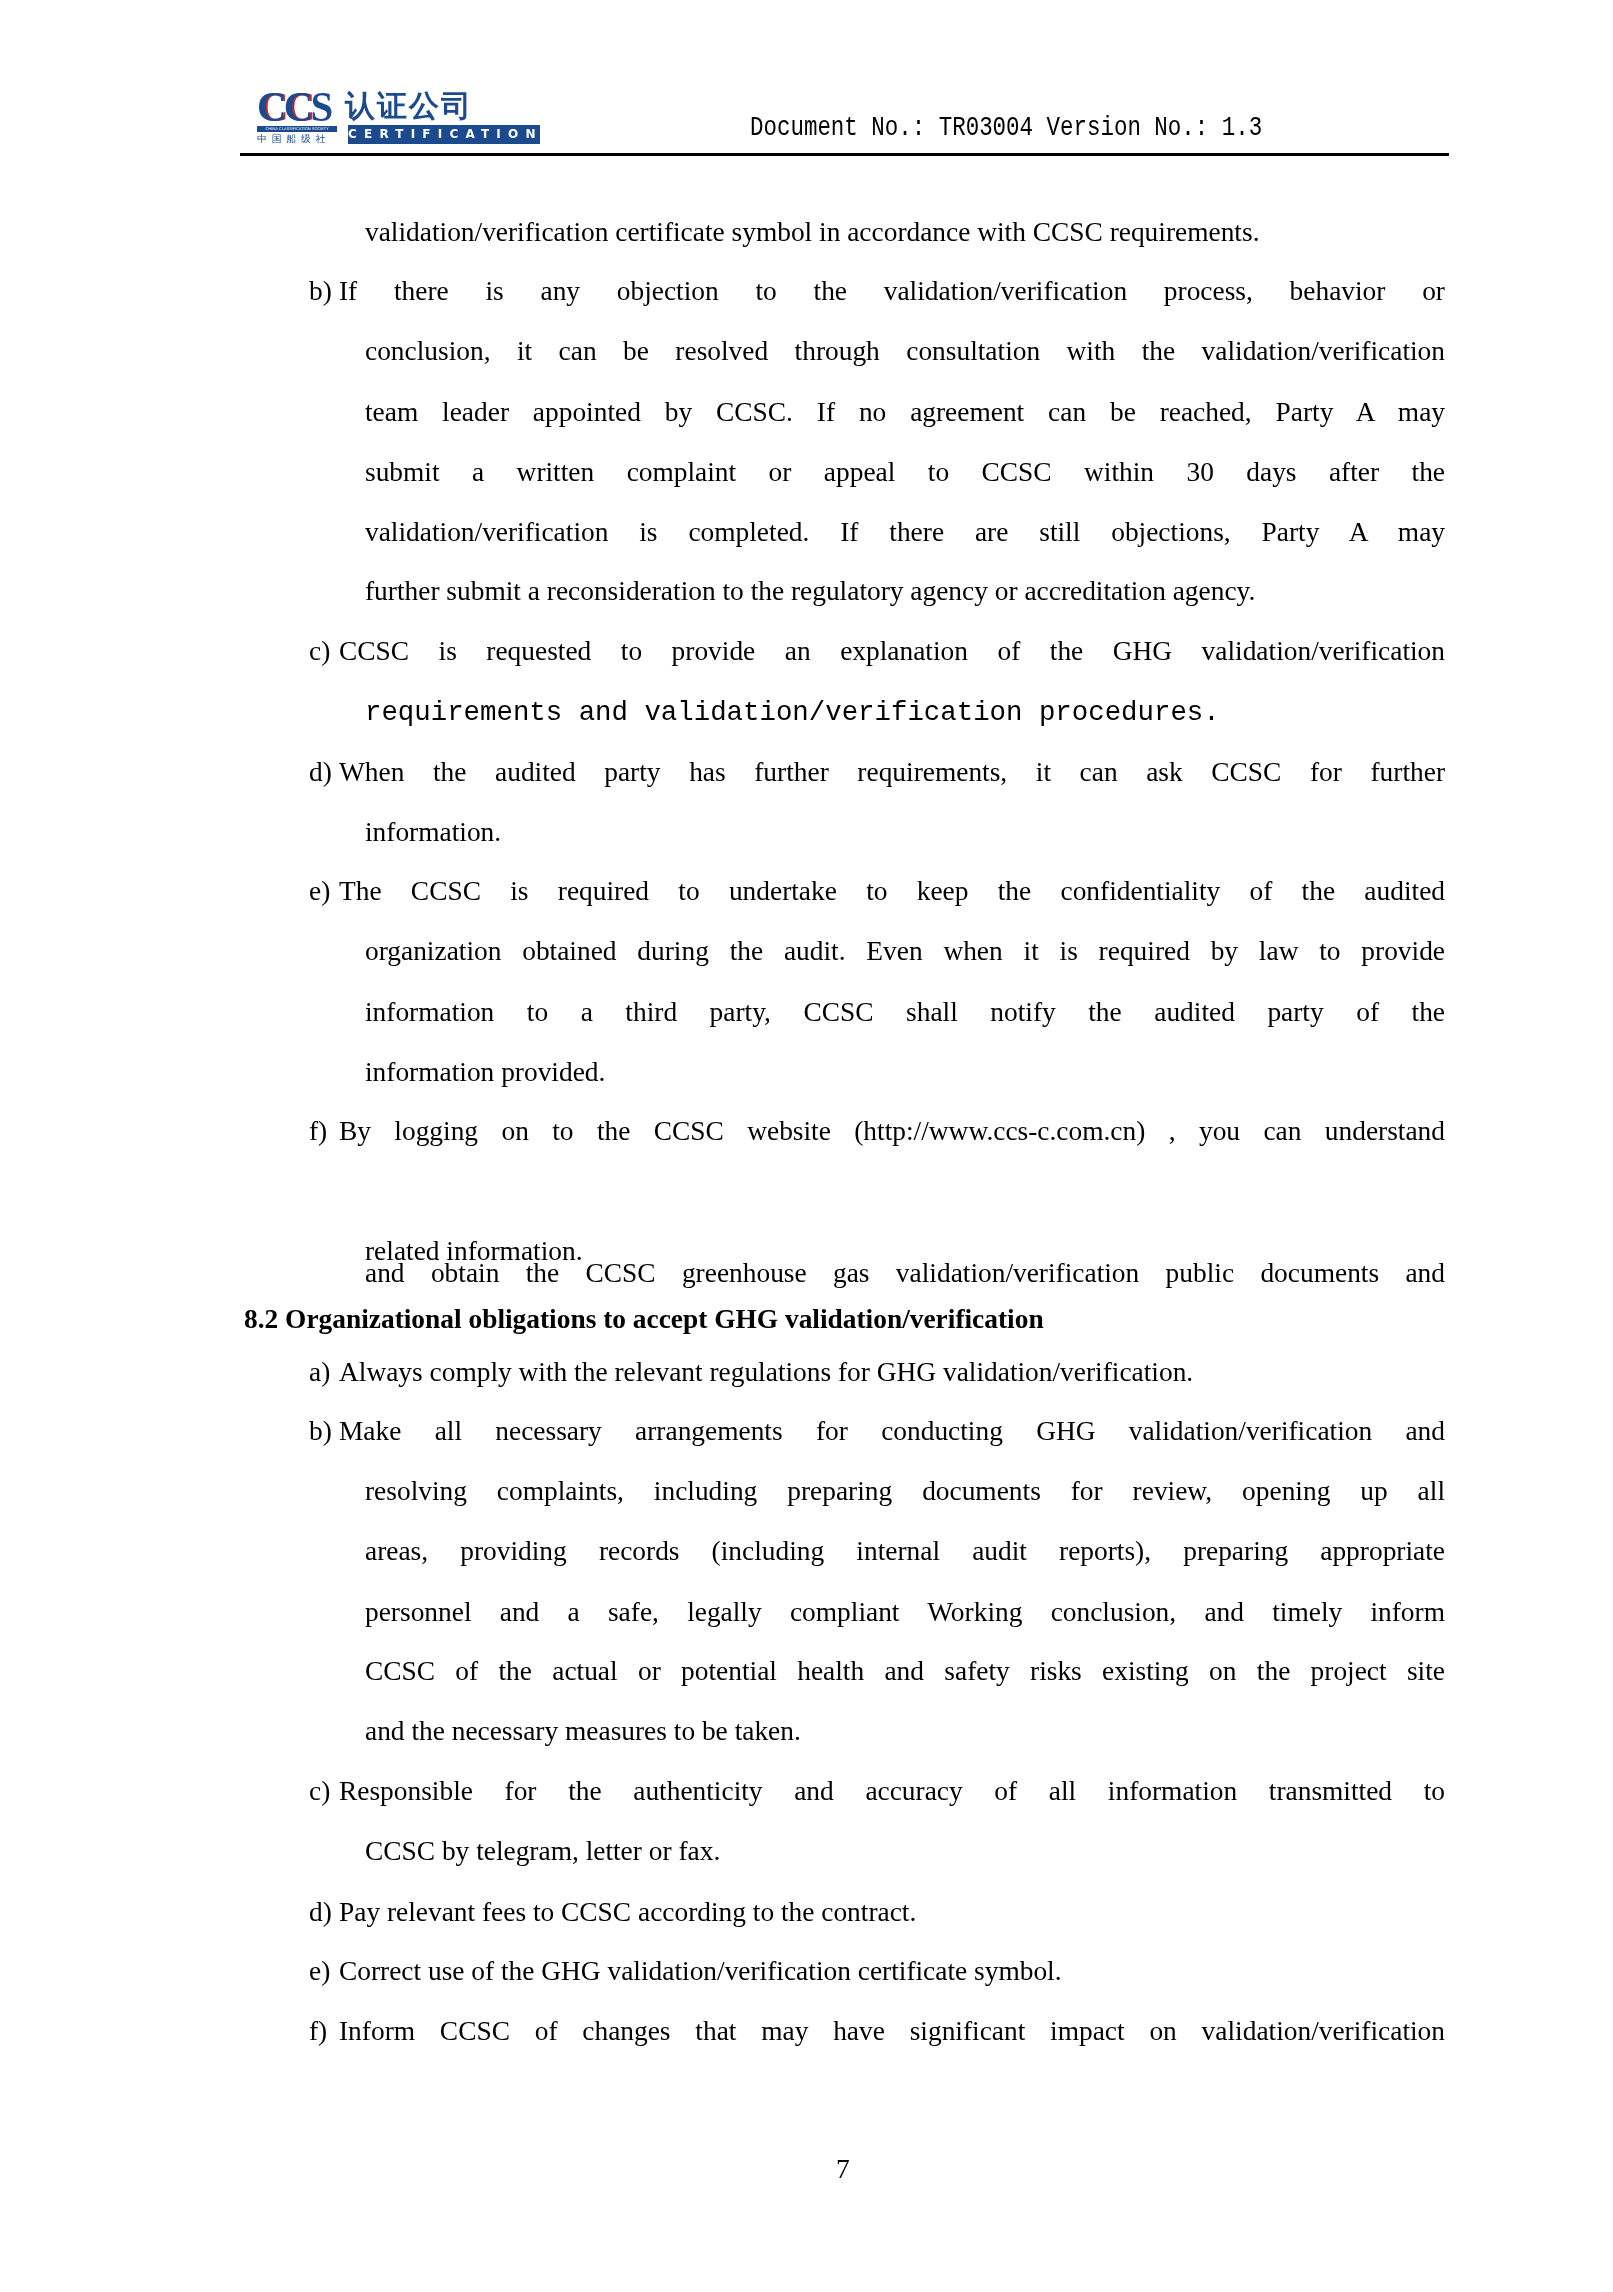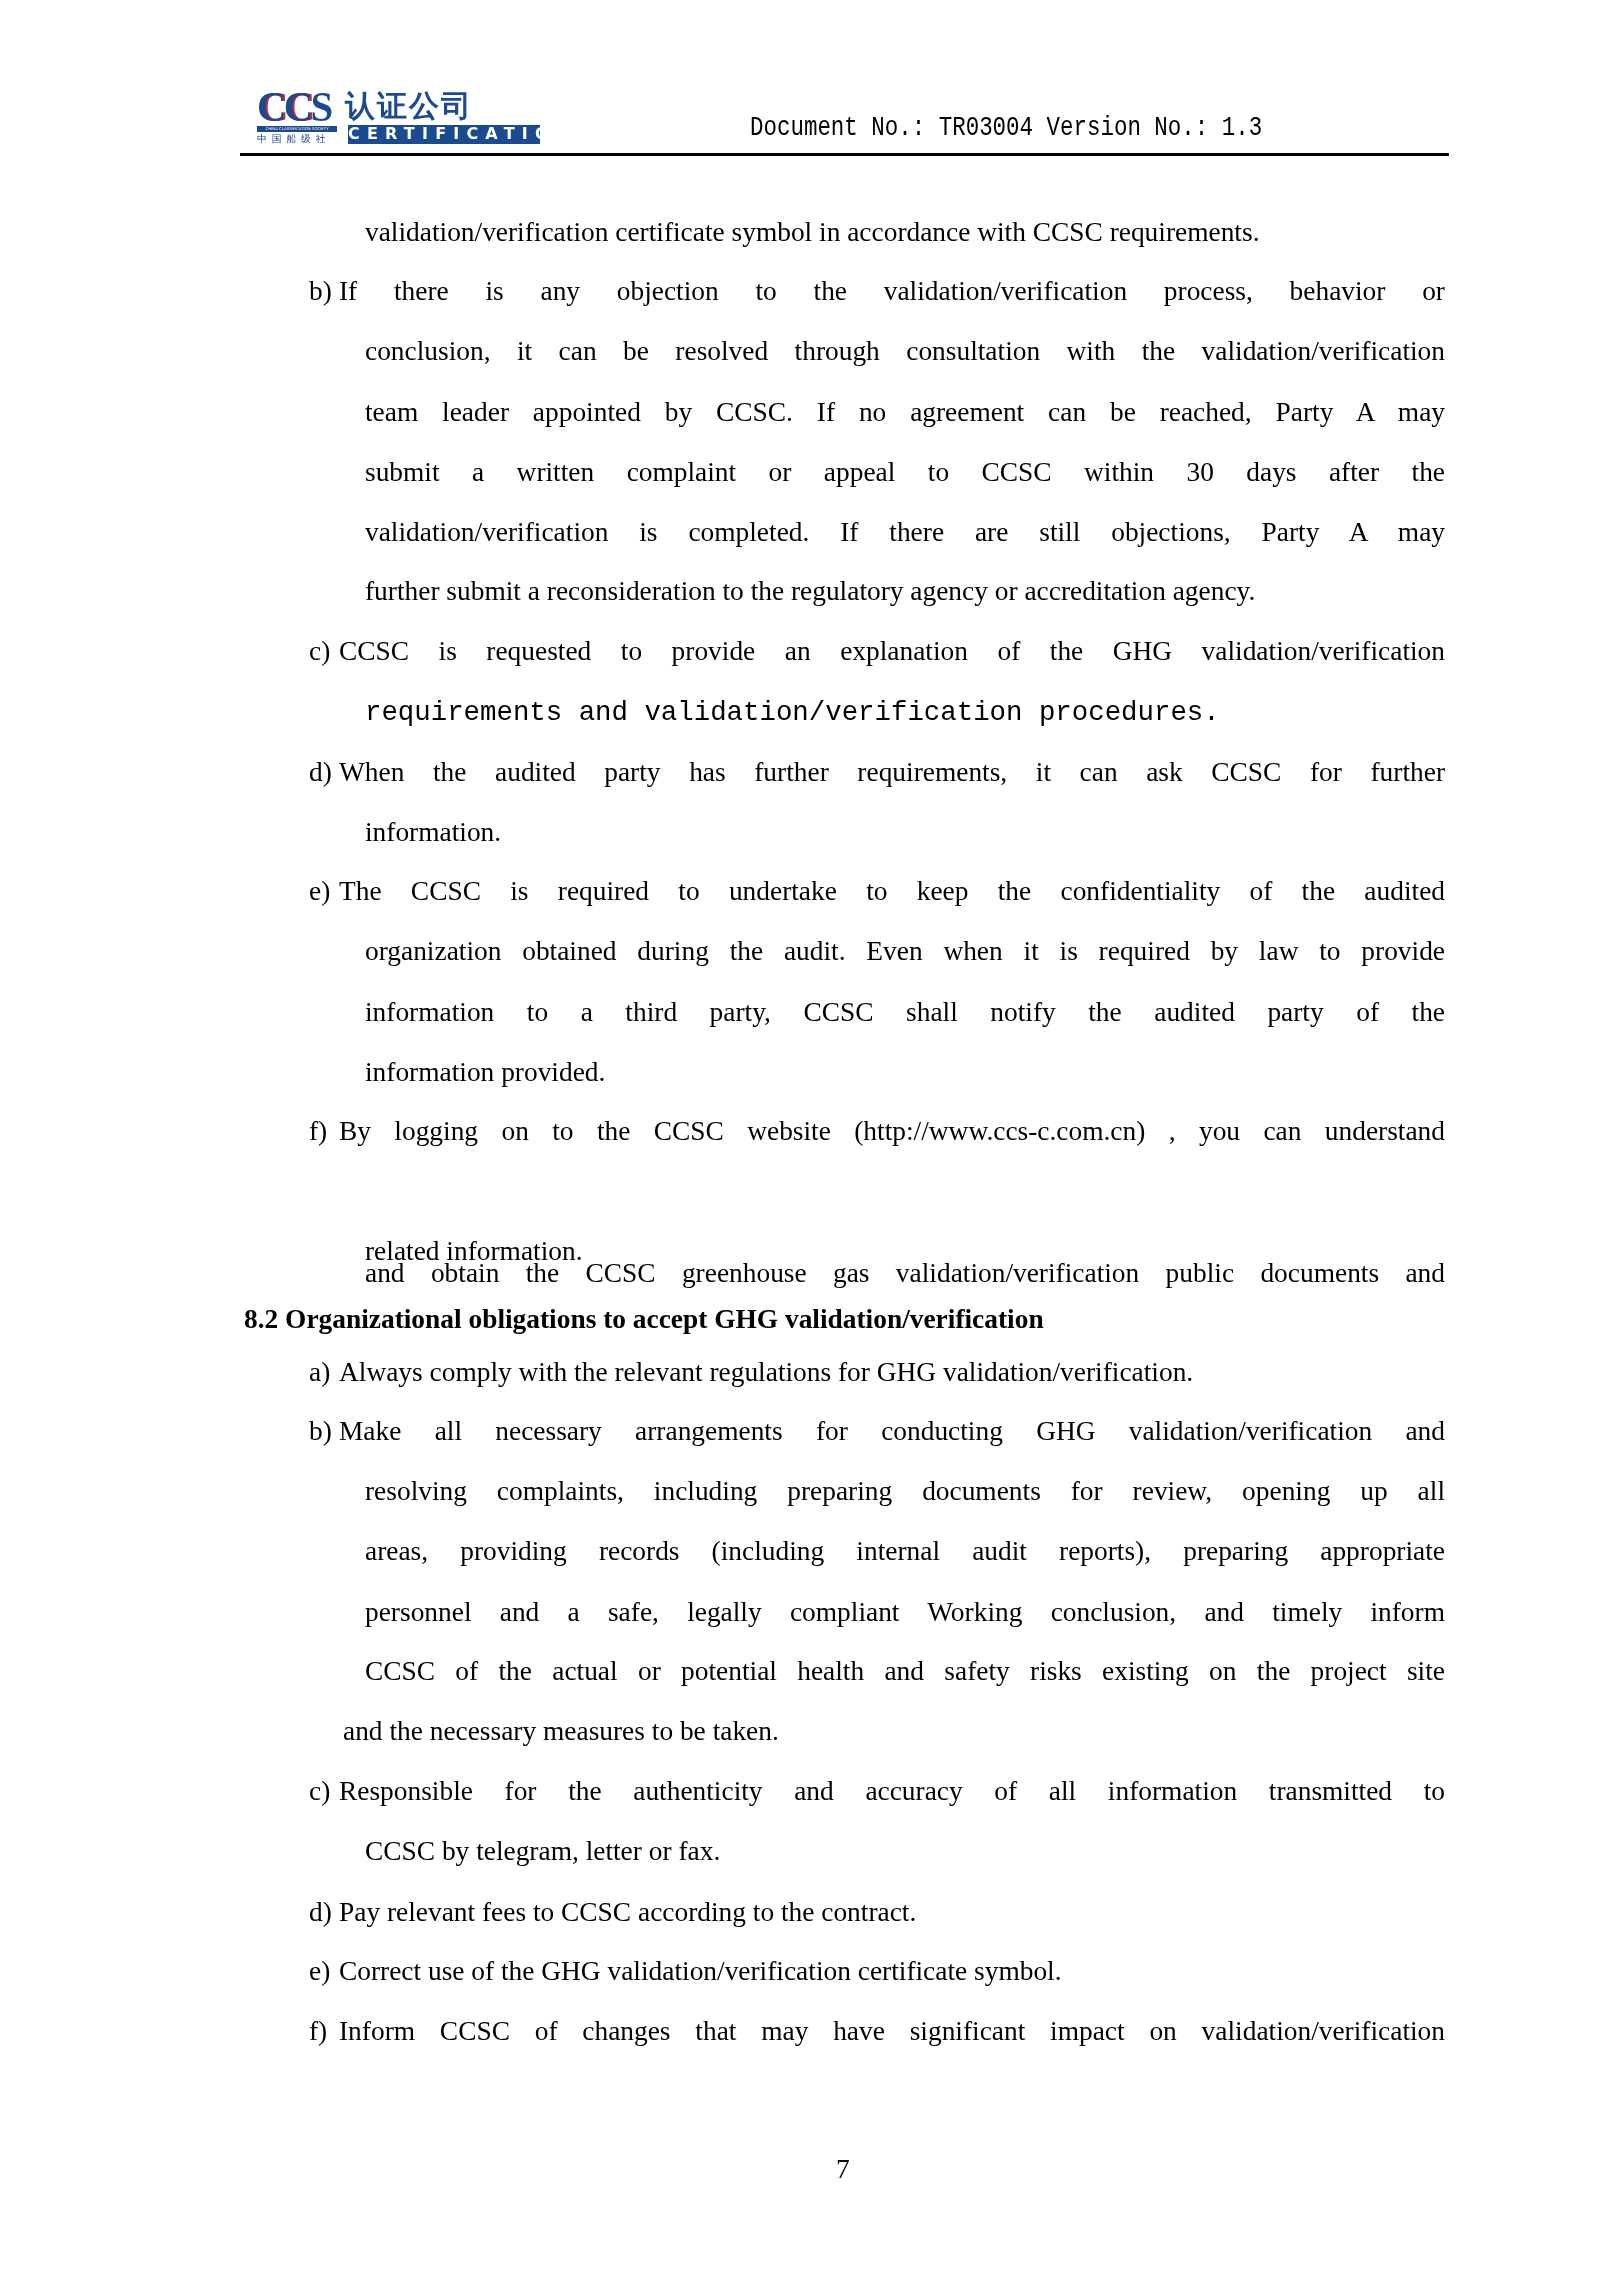--- a/index.html
+++ b/index.html
@@ -16,21 +16,21 @@
              font-family: "DejaVu Sans", sans-serif; font-size: 30px; line-height: 33px;
              color: #1b4a8e; letter-spacing: 2px; font-weight: bold; }
   .logo-society { position: absolute; left: 0; top: 38px; width: 80px; height: 5.9px;
                   background: #1b4a8e; color: #fff; font-size: 3.9px; line-height: 5.9px;
                   font-family: "DejaVu Sans", sans-serif; text-align: center; overflow: hidden; }
   .logo-society-cn { position: absolute; left: 0; top: 45px; width: 80px; height: 11.8px;
                   font-size: 9.8px; line-height: 11.8px; color: #1b4a8e; letter-spacing: 4.9px;
                   font-family: "DejaVu Sans", sans-serif; }
   .logo-cert { position: absolute; left: 91px; top: 37px; width: 192px; height: 18.6px;
                background: #1b4a8e; color: #fff; font-family: "DejaVu Sans", sans-serif;
-               font-size: 16px; line-height: 18.6px; letter-spacing: 7.2px; text-align: center; font-weight: bold; }
+               font-size: 12px; line-height: 18.6px; letter-spacing: 7.2px; text-align: center; font-weight: bold; }
   .doc-no { position: absolute; left: 750px; top: 112px; height: 31px;
             font-family: "Liberation Mono", "DejaVu Sans Mono", monospace; font-size: 27.4px;
             line-height: 31px; transform: scaleX(0.82); transform-origin: left; white-space: pre; letter-spacing: 0px; }
   .rule { position: absolute; left: 240px; top: 153px; width: 1209px; height: 2.9px; background: #000; }
 
   
   .line { position: absolute; height: 35px; font-size: 27.4px; line-height: 35px; white-space: nowrap; }
   .line.just { text-align: justify; text-align-last: justify; white-space: normal; overflow: hidden; }
   .marker { position: absolute; font-size: 27.4px; line-height: 35px; }
   .heading { position: absolute; left: 244px; font-weight: bold; font-size: 27.4px; line-height: 35px; white-space: nowrap; margin-top: 7px; }
@@ -80,21 +80,21 @@
       <div class="line" style="left: 365px; top: 1234px;">related information.</div>
       <div class="heading" style="top: 1295px;">8.2 Organizational obligations to accept GHG validation/verification</div>
       <span class="marker" style="left: 309px; top: 1355px;">a)</span>
       <div class="line" style="left: 339px; top: 1355px;">Always comply with the relevant regulations for GHG validation/verification.</div>
       <span class="marker" style="left: 309px; top: 1414px;">b)</span>
       <div class="line just" style="left: 339px; top: 1414px; width: 1106px;">Make all necessary arrangements for conducting GHG validation/verification and</div>
       <div class="line just" style="left: 365px; top: 1474px; width: 1080px;">resolving complaints, including preparing documents for review, opening up all</div>
       <div class="line just" style="left: 365px; top: 1534px; width: 1080px;">areas, providing records (including internal audit reports), preparing appropriate</div>
       <div class="line just" style="left: 365px; top: 1595px; width: 1080px;">personnel and a safe, legally compliant Working conclusion, and timely inform</div>
       <div class="line just" style="left: 365px; top: 1654px; width: 1080px;">CCSC of the actual or potential health and safety risks existing on the project site</div>
-      <div class="line" style="left: 343px; top: 1714px; text-align: center;">and the necessary measures to be taken.</div>
+      <div class="line" style="left: 365px; top: 1714px; text-align: center;">and the necessary measures to be taken.</div>
       <span class="marker" style="left: 309px; top: 1774px;">c)</span>
       <div class="line just" style="left: 339px; top: 1774px; width: 1106px;">Responsible for the authenticity and accuracy of all information transmitted to</div>
       <div class="line" style="left: 365px; top: 1834px;">CCSC by telegram, letter or fax.</div>
       <span class="marker" style="left: 309px; top: 1895px;">d)</span>
       <div class="line" style="left: 339px; top: 1895px;">Pay relevant fees to CCSC according to the contract.</div>
       <span class="marker" style="left: 309px; top: 1954px;">e)</span>
       <div class="line" style="left: 339px; top: 1954px;">Correct use of the GHG validation/verification certificate symbol.</div>
       <span class="marker" style="left: 309px; top: 2014px;">f)</span>
       <div class="line just" style="left: 339px; top: 2014px; width: 1106px;">Inform CCSC of changes that may have significant impact on validation/verification</div>
     </div>

